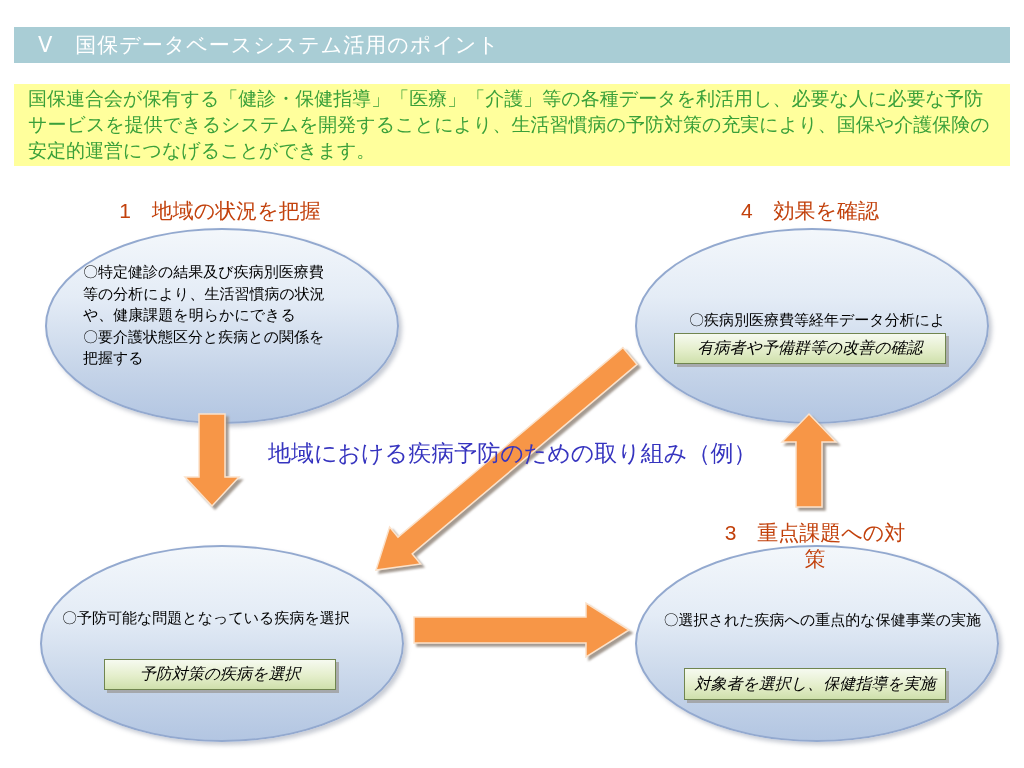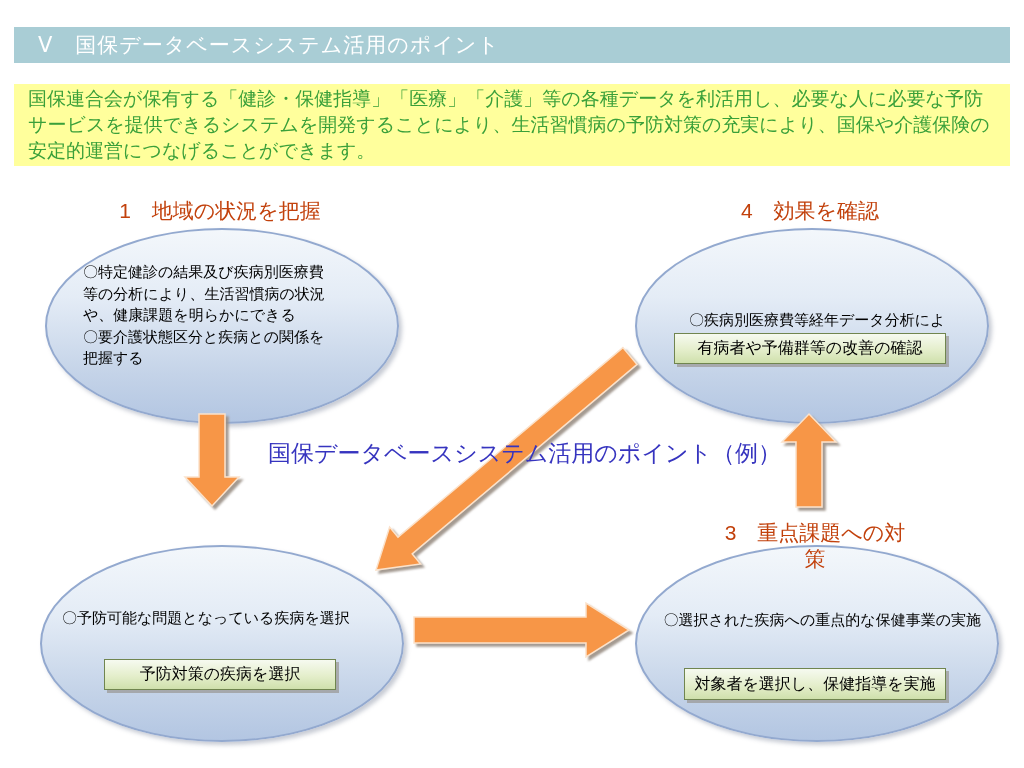--- a/index.html
+++ b/index.html
@@ -57,21 +57,21 @@
   .b2{left:62px;top:608px;width:292px;}
   .b3{left:645px;top:610px;width:336px;text-align:right;}
 
   
   .badge{
     position:absolute;z-index:2;
     background:linear-gradient(180deg,#f6faf0 0%,#e4eecb 55%,#cfe0ac 100%);
     border:1px solid #70854f;
     box-shadow:3px 3px 0 rgba(140,133,122,0.55);
     display:flex;align-items:center;justify-content:center;
-    font-size:16px;color:#000;box-sizing:border-box;white-space:nowrap;
+    font-size:16px;color:#000;box-sizing:border-box;white-space:nowrap;font-style:italic;
   }
   .g4{left:674px;top:333px;width:272px;height:31px;}
   .g2{left:104px;top:659px;width:232px;height:31px;}
   .g3{left:684px;top:668px;width:262px;height:32px;}
 
   
   .arrows{position:absolute;left:0;top:0;z-index:3;pointer-events:none;}
   .arrow{fill:#f79646;stroke:#fbe2cb;stroke-width:1.5;}
 
   
@@ -120,15 +120,15 @@
       </filter>
     </defs>
     <g filter="url(#ashadow)">
       <polygon class="arrow" points="199,414 225,414 225,477 239,477 212,506 185,477 199,477"></polygon>
       <polygon class="arrow" points="622.9,347.6 398.0,537.1 389.6,527.1 376,570 420.6,563.9 412.2,553.9 637.1,364.4"></polygon>
       <polygon class="arrow" points="414,617 586,617 586,603 629,630 586,657 586,643 414,643"></polygon>
       <polygon class="arrow" points="796,507 796,442 782,442 809,414 836,442 822,442 822,507"></polygon>
     </g>
   </svg>
 
-  <div class="caption">国保データベースシステム活用のポイント（例）</div>
+  <div class="caption">地域における疾病予防のための取り組み（例）</div>
 
 </div>
 
 </body></html>

